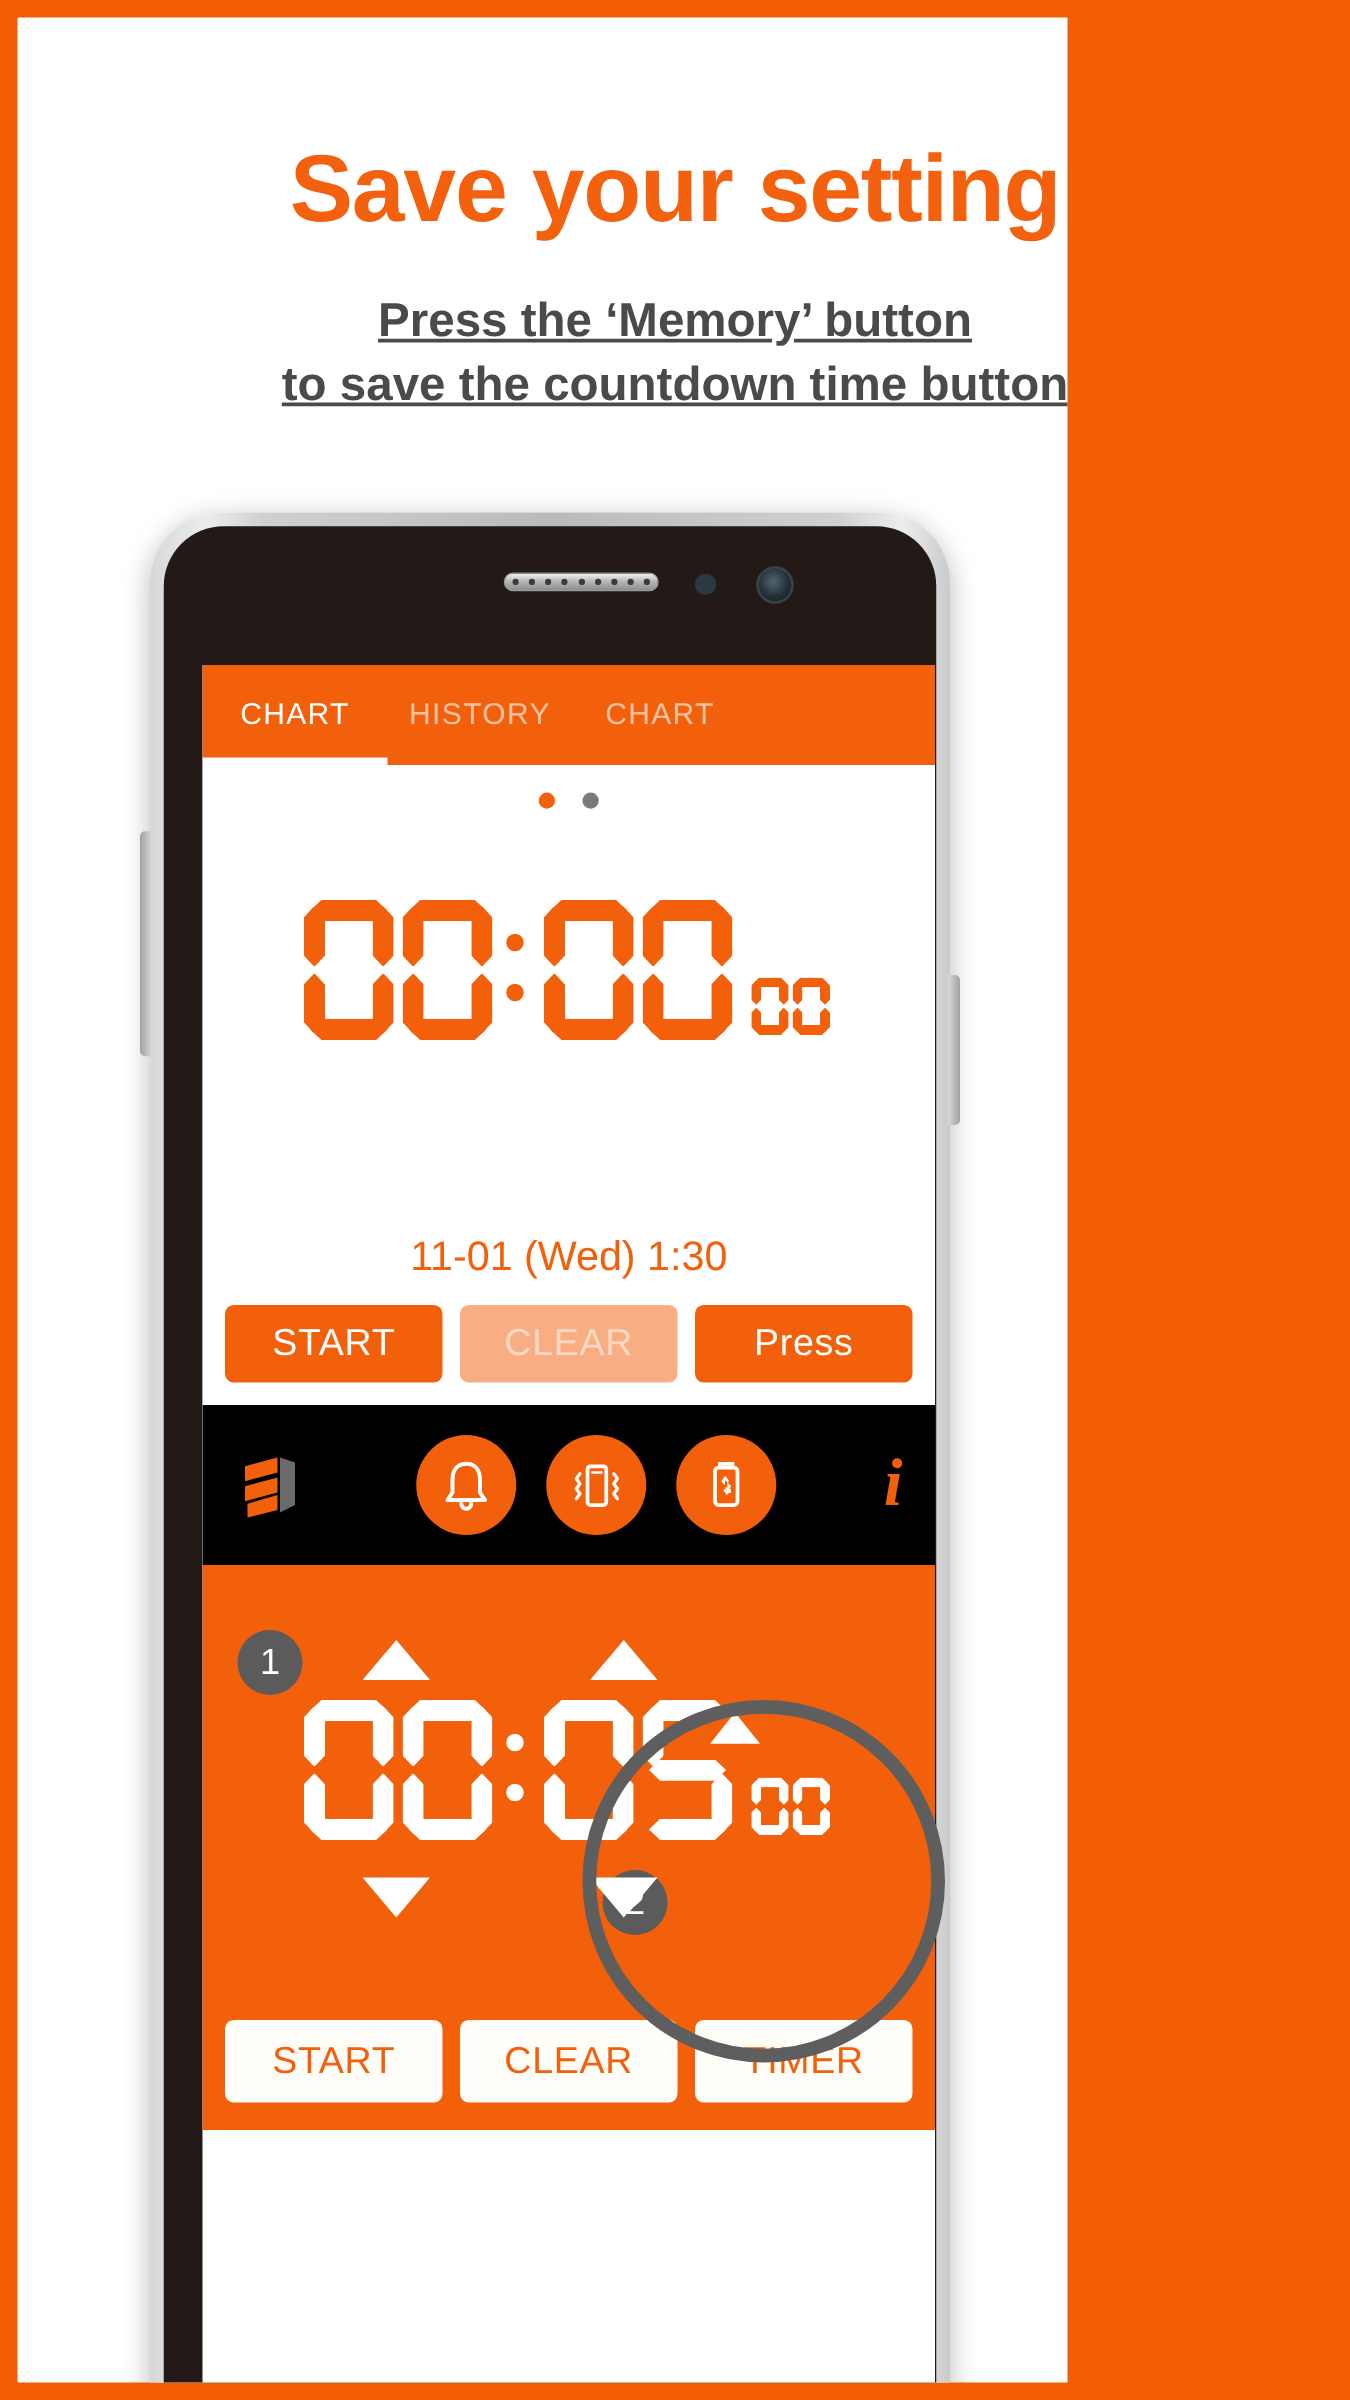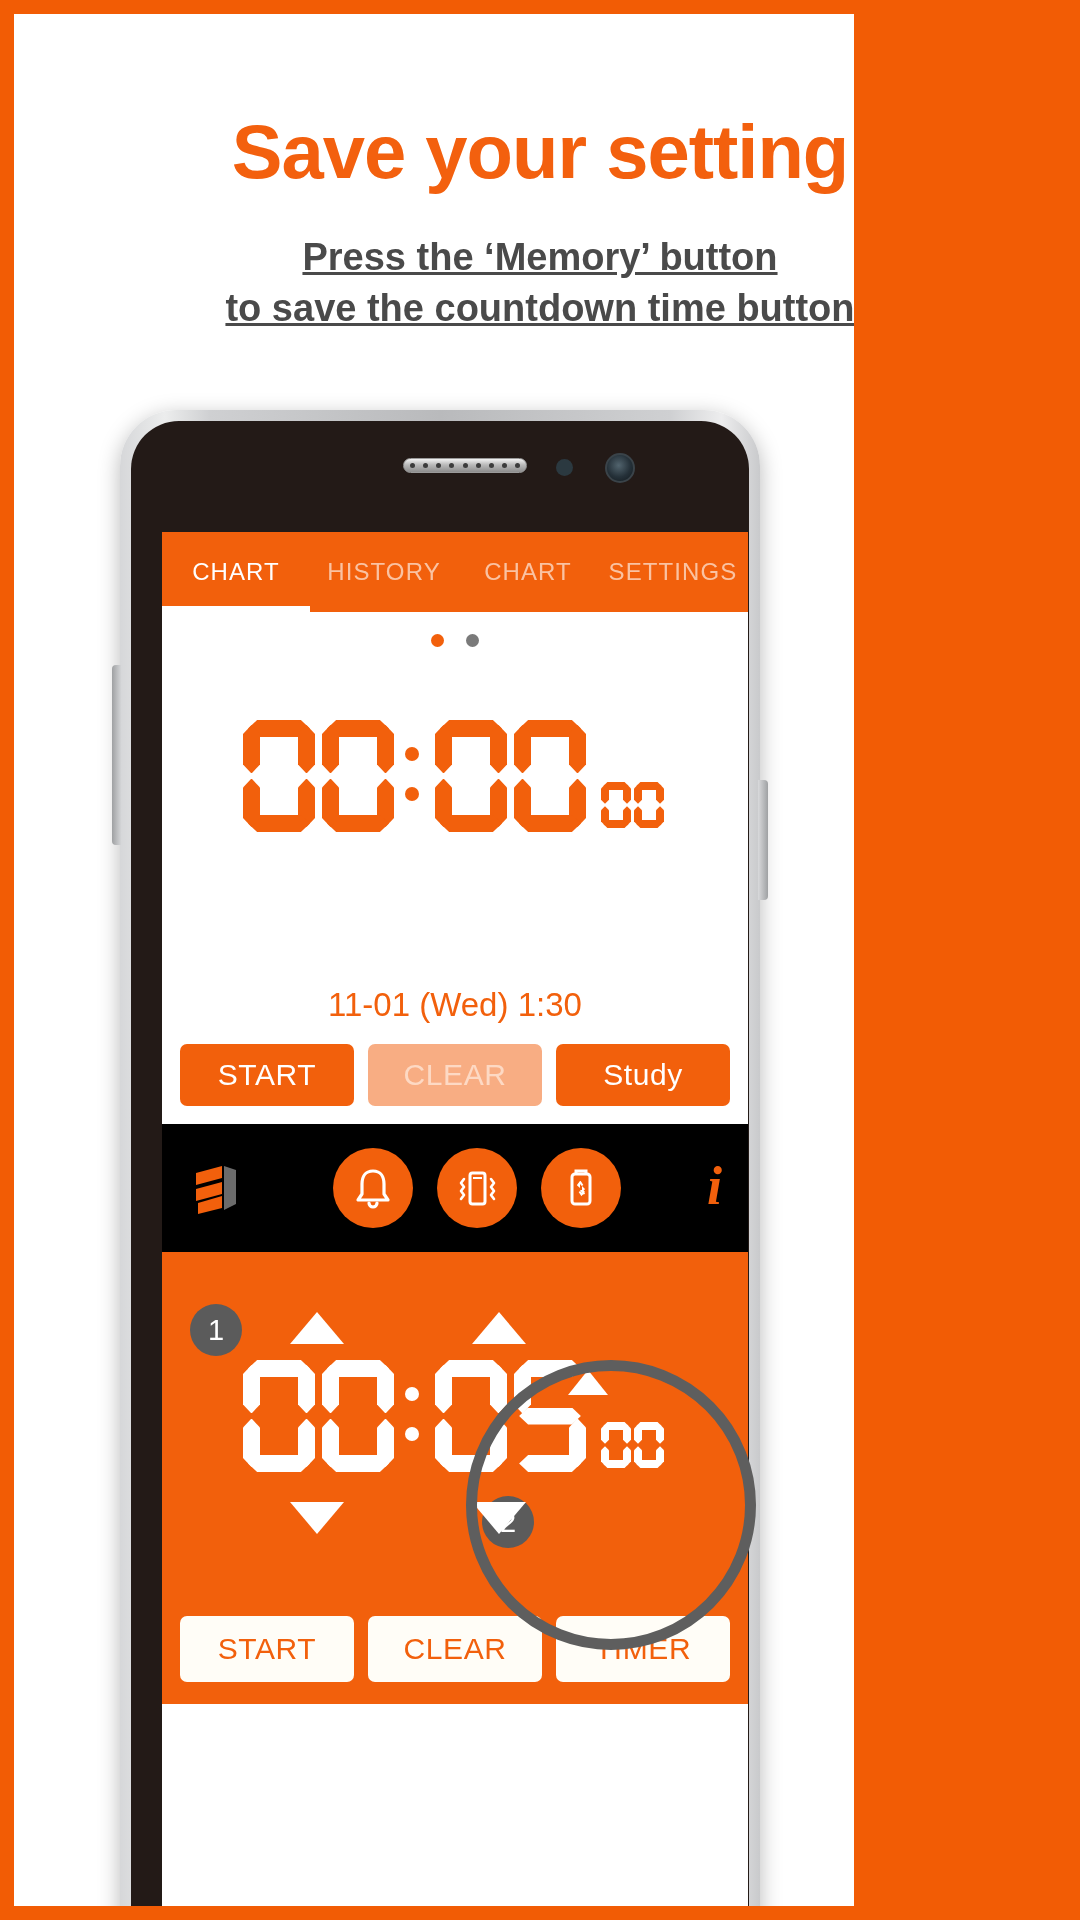--- a/index.html
+++ b/index.html
@@ -353,21 +353,20 @@
       <div class="sensor"></div>
       <div class="front-cam"></div>
     </div>
 
     <div class="screen">
 
       <div class="tabbar">
         <div class="tab t1 active">CHART</div>
         <div class="tab t2">HISTORY</div>
         <div class="tab t3">CHART</div>
-        <div class="tab t4">SETTINGS</div>
         <div class="tab-underline"></div>
       </div>
 
       <div class="timer-panel">
         <div class="page-dots">
           <i class="dot-on"></i>
           <i class="dot-off"></i>
         </div>
 
         <div class="big-clock">
@@ -427,21 +426,21 @@
                 </div>
               </div>
             </div>
         </div>
 
         <div class="date-line">11-01 (Wed) 1:30</div>
 
         <div class="btn-row-top">
           <div class="pbtn">START</div>
           <div class="pbtn disabled">CLEAR</div>
-          <div class="pbtn">Study</div>
+          <div class="pbtn">Press</div>
         </div>
       </div>
 
       <div class="iconbar">
         <div class="logo-mark">
           <svg viewBox="0 0 58 58" width="58" height="58">
             <path d="M8 14 L34 7 L34 19 L8 26 Z" fill="#F2600C"></path>
             <path d="M8 30 L34 23 L34 35 L8 42 Z" fill="#F2600C"></path>
             <path d="M36 7 L48 11 L48 45 L36 51 Z" fill="#6b6b6b"></path>
             <path d="M10 44 L34 37 L34 49 L10 55 Z" fill="#F2600C"></path>

